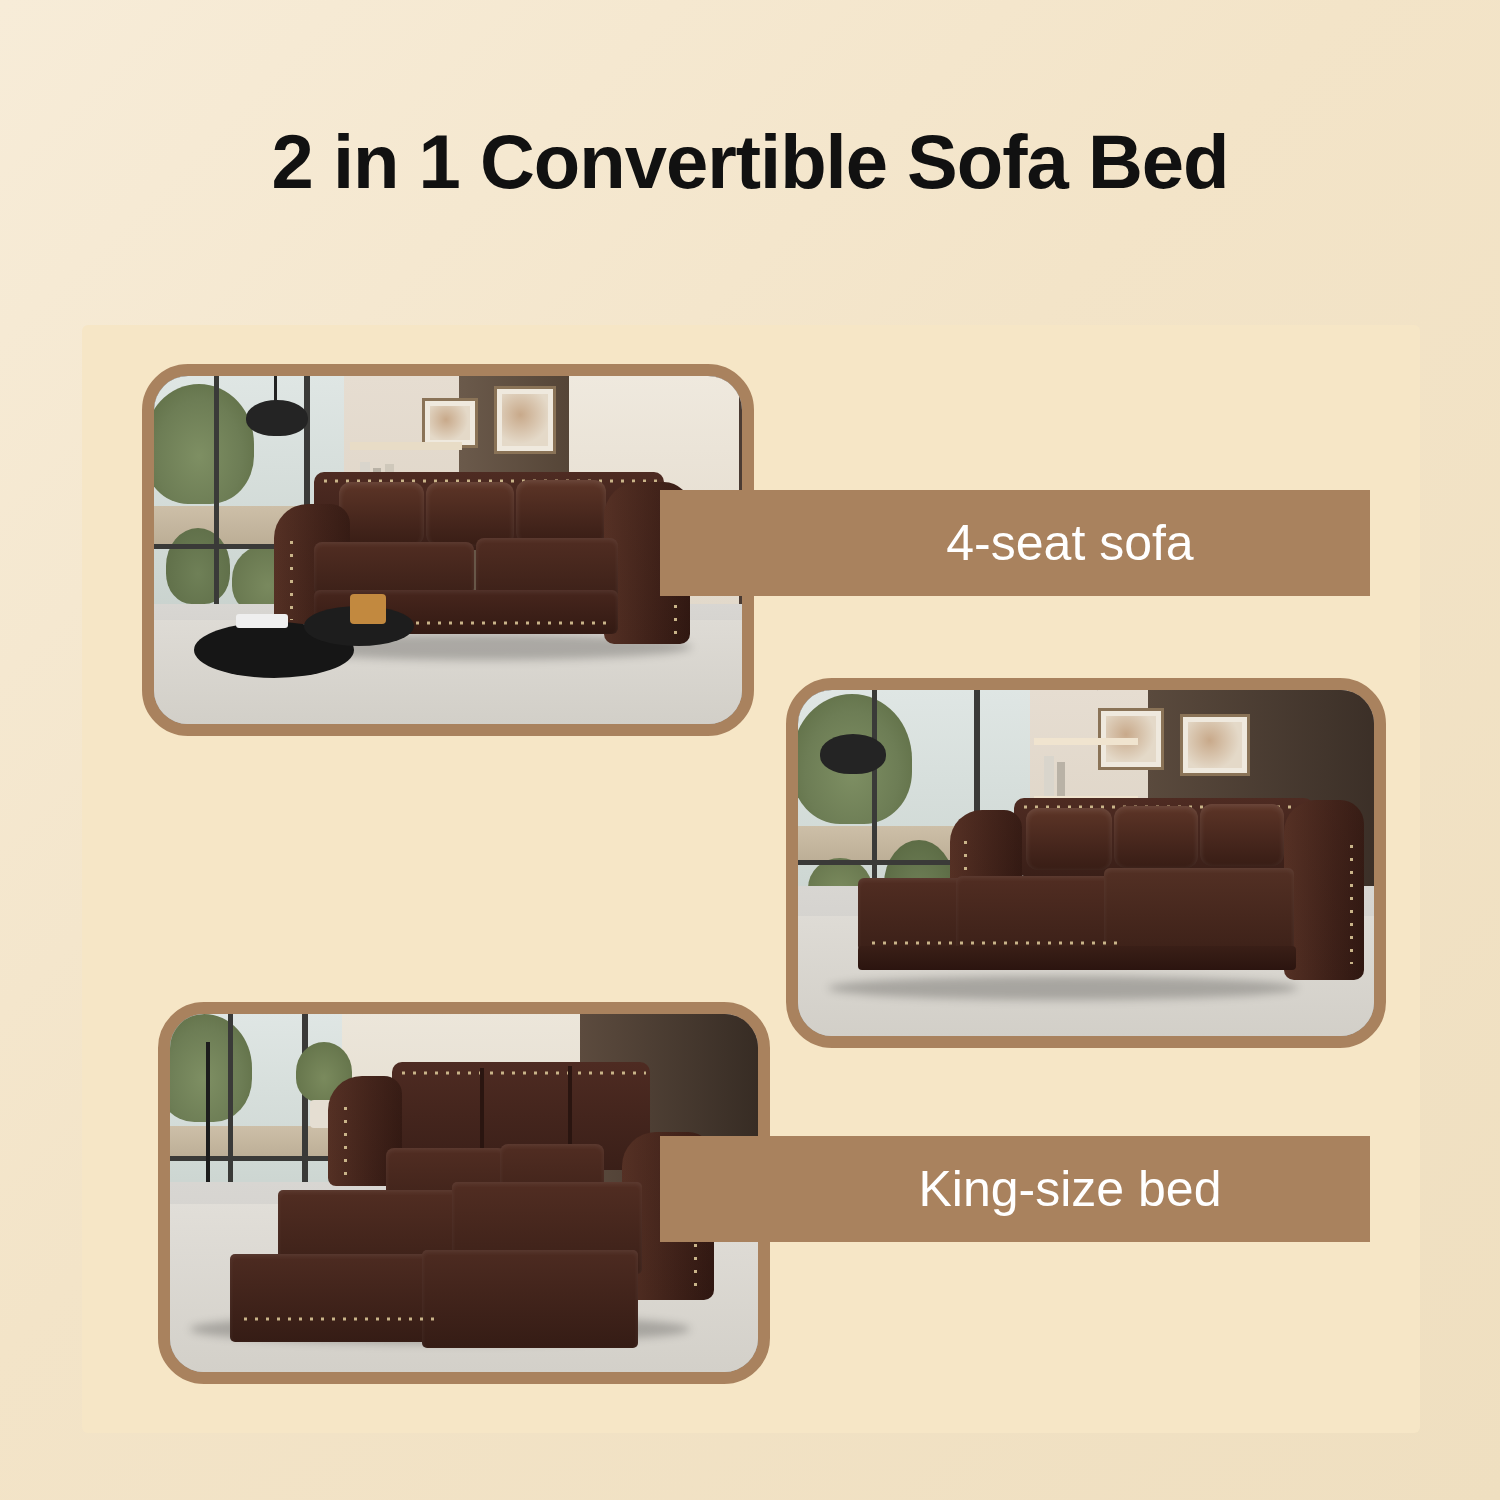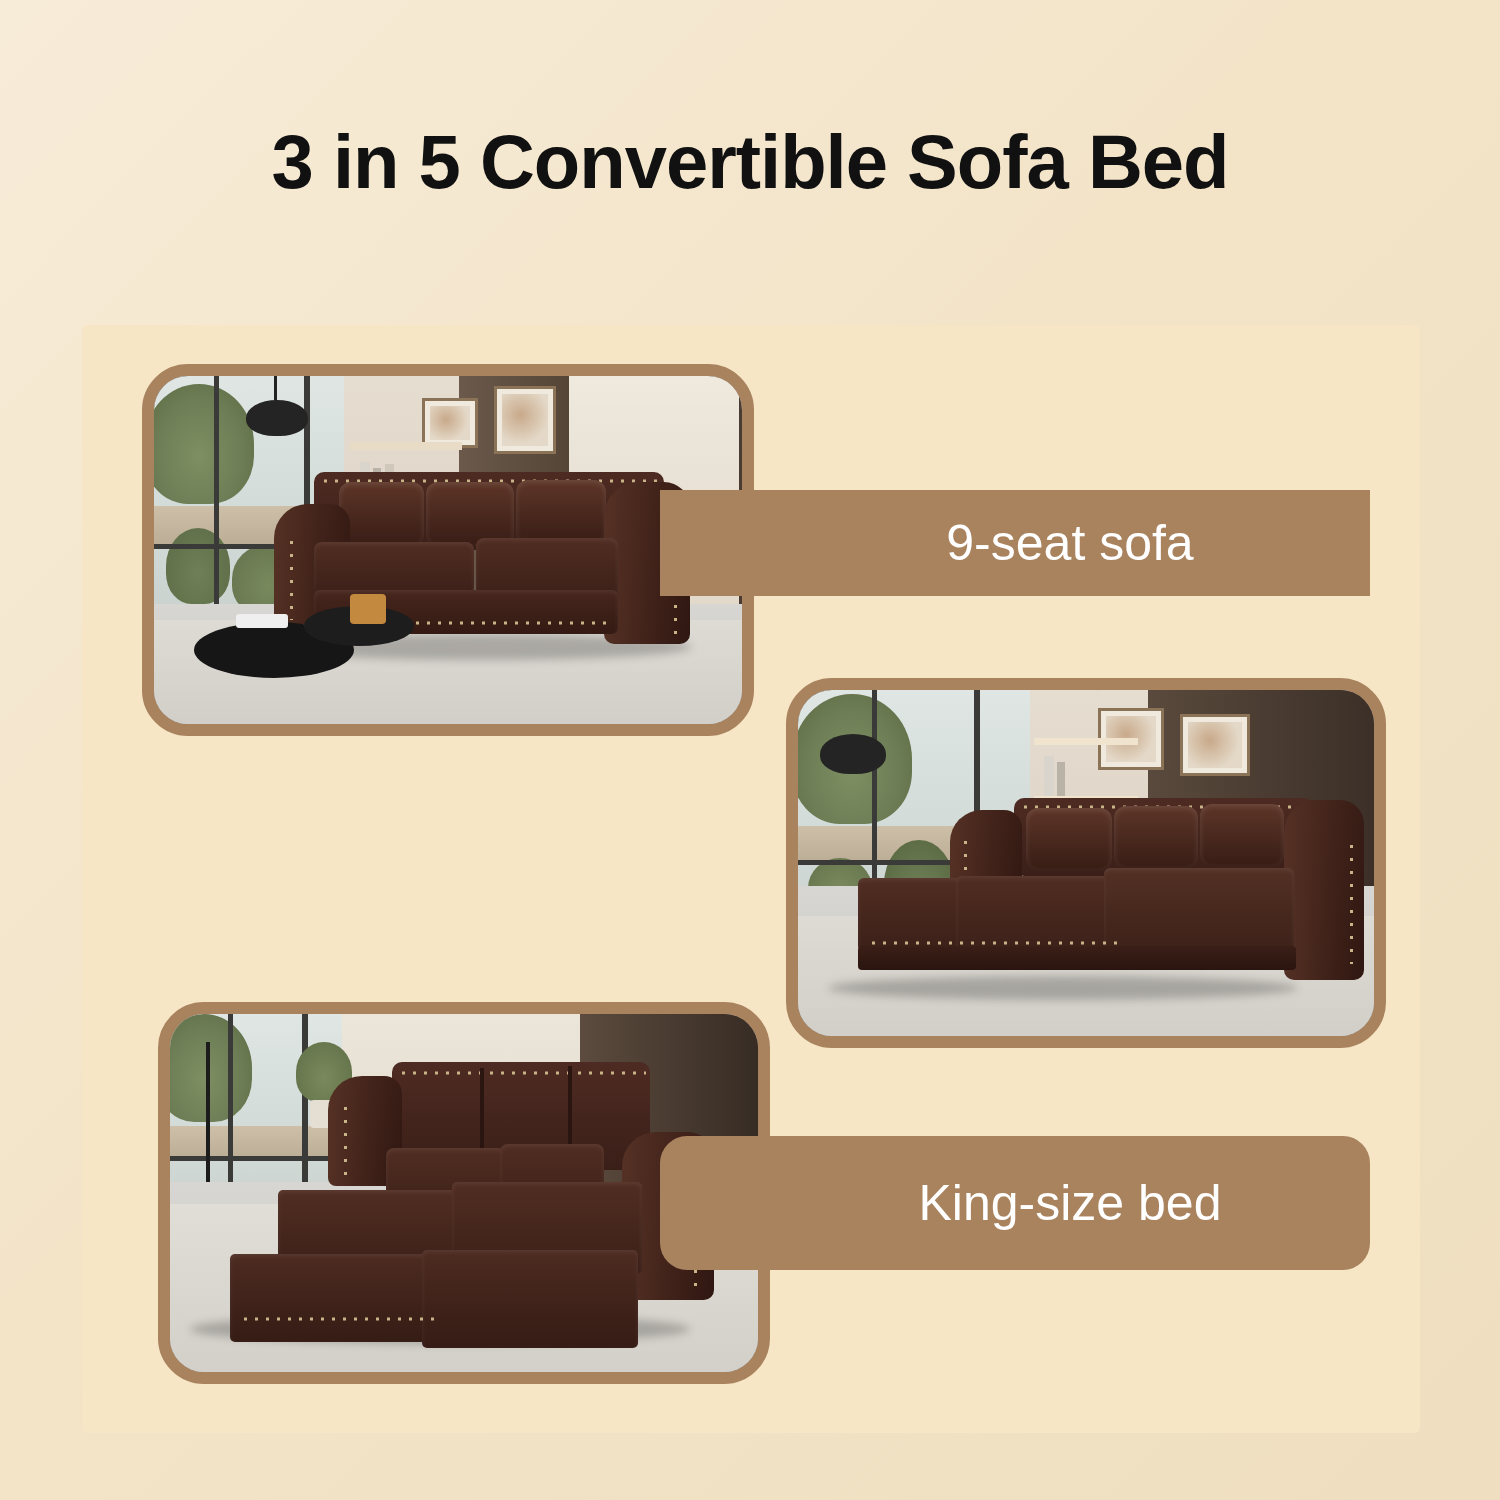--- a/index.html
+++ b/index.html
@@ -181,28 +181,28 @@
     position: absolute;
     background: #a9825e;
     display: flex;
     align-items: center;
     color: #ffffff;
     font-size: 50px;
     white-space: nowrap;
   }
   .cap-sofa   { left: 660px; top: 490px; width: 710px; height: 106px; justify-content: center; padding-left: 110px; box-sizing: border-box; }
   .cap-chaise { left: 166px; top: 808px; width: 700px; height: 106px; justify-content: flex-start; padding-left: 72px; box-sizing: border-box; }
-  .cap-bed    { left: 660px; top: 1136px; width: 710px; height: 134px; justify-content: center; padding-left: 110px; box-sizing: border-box; border-radius: 27px; }
+  .cap-bed    { left: 660px; top: 1136px; width: 710px; height: 106px; justify-content: center; padding-left: 110px; box-sizing: border-box; }
 </style>
 </head>
 <body>
 
 <div class="page">
 
-  <div class="title">3 in 5 Convertible Sofa Bed</div>
+  <div class="title">2 in 1 Convertible Sofa Bed</div>
 
   <div class="panel"></div>
 
   <div class="frame frame-sofa">
     <div class="photo">
       <div class="room-wall"></div>
 
       <div class="wall-light" style="left:185px;top:0;width:120px;height:300px;"></div>
       <div class="wall-panel" style="left:305px;top:0;width:110px;height:300px;background:linear-gradient(90deg,#6b5a4b,#554537);"></div>
       <div class="wall-light" style="left:415px;top:0;width:170px;height:230px;background:linear-gradient(180deg,#efe9de,#e2d9cb);"></div>
@@ -255,21 +255,21 @@
       <div class="studs" style="left:170px;top:242px;width:290px;height:10px;"></div>
 
       <div class="coffee-table" style="left:40px;top:246px;width:160px;height:56px;"></div>
       <div class="coffee-table" style="left:150px;top:230px;width:110px;height:40px;background:#1d1d1d;"></div>
       <div style="position:absolute;left:82px;top:238px;width:52px;height:14px;background:#efefef;border-radius:3px;"></div>
       <div style="position:absolute;left:196px;top:218px;width:36px;height:30px;background:#c2893f;border-radius:4px;"></div>
     </div>
   </div>
 
   <div class="caption cap-sofa">
-    <span>9-seat sofa</span>
+    <span>4-seat sofa</span>
   </div>
 
   <div class="frame frame-chaise">
     <div class="photo">
       <div class="room-wall"></div>
 
       <div class="wall-light" style="left:230px;top:0;width:120px;height:270px;"></div>
       <div class="wall-panel" style="left:350px;top:0;width:230px;height:300px;background:linear-gradient(90deg,#5a4a3d,#3b2f27);"></div>
 
       <div class="window" style="left:0;top:0;width:232px;height:300px;">

